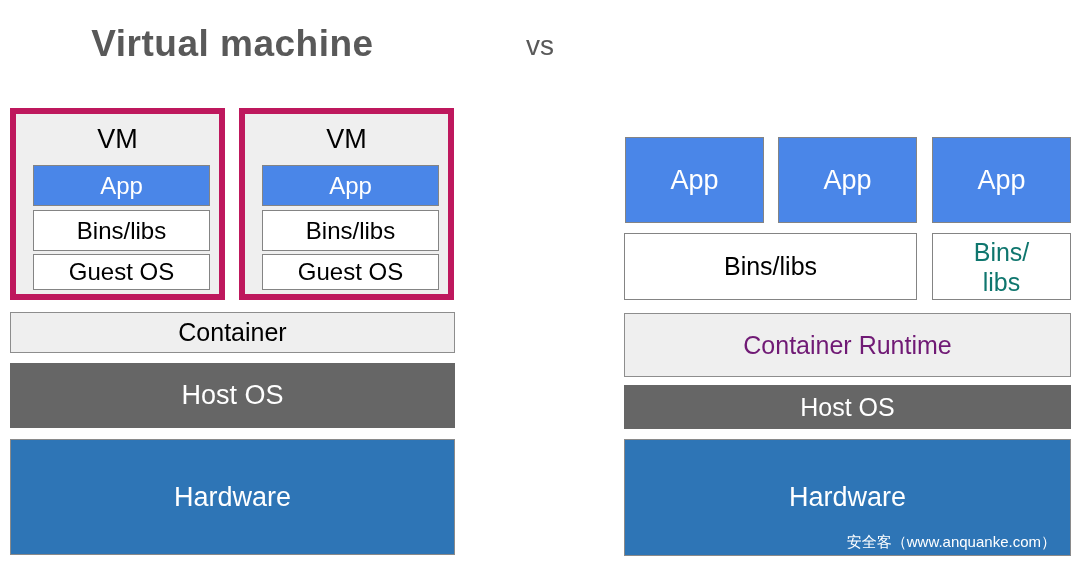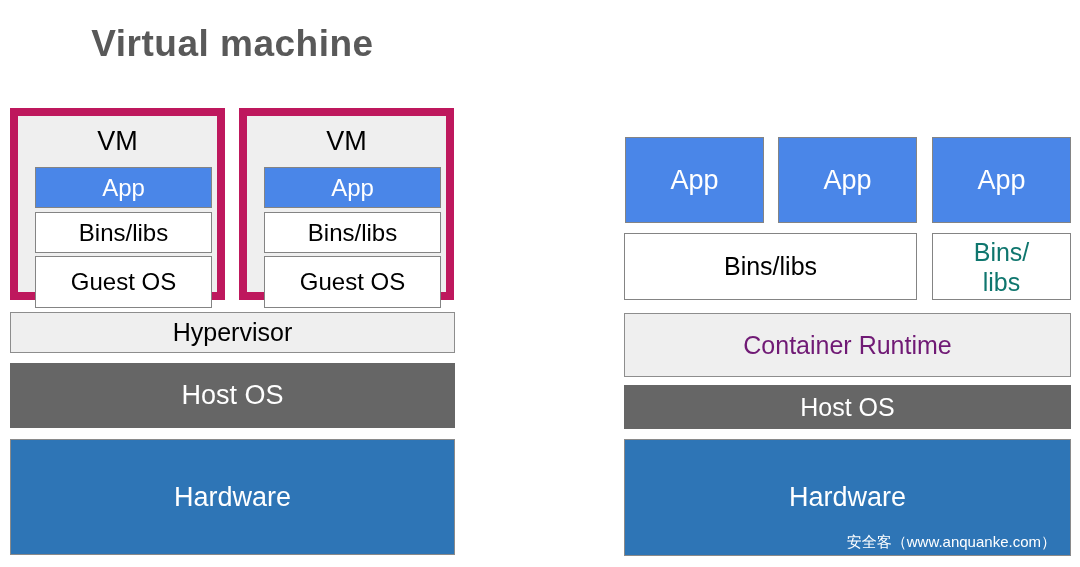--- a/index.html
+++ b/index.html
@@ -30,37 +30,37 @@
   .title-right { left: 624px; width: 447px; }
   .title-vs {
     left: 480px; top: 26px; width: 120px; height: 40px;
     font-size: 28px; color: #595959;
   }
 
   
   .vm-box {
     top: 108px; width: 215px; height: 192px;
     background: #efefef;
-    border: 8px solid #be185d;
+    border: 6px solid #be185d;
   }
   .vm-box-1 { left: 10px; }
   .vm-box-2 { left: 239px; }
   .vm-label {
     left: 0; top: 0; width: 100%; height: 50px;
     font-size: 27px; color: #000000;
   }
   .vm-inner {
     left: 17px; width: 177px; height: 41px;
     border: 1.5px solid #848484;
     font-size: 24px; color: #000000;
     background: #ffffff;
   }
   .vm-inner.app  { top: 51px;  background: #4a86e8; color: #ffffff; }
   .vm-inner.bins { top: 96px; }
-  .vm-inner.guest{ top: 140px; height: 52px; }
+  .vm-inner.guest{ top: 140px; height: 36px; }
 
   
   .hypervisor {
     left: 10px; top: 312px; width: 445px; height: 41px;
     background: #efefef; border: 1.5px solid #8d8d8d;
     font-size: 25px; color: #000000;
   }
   .host-os-left {
     left: 10px; top: 363px; width: 445px; height: 65px;
     background: #666666; color: #ffffff; font-size: 27px;
@@ -111,36 +111,37 @@
     white-space: nowrap;
     text-align: center;
   }
 </style>
 </head>
 <body>
 
 <div class="canvas">
 
   <div class="abs center title title-left">Virtual machine</div>
+  <div class="abs center title-vs">vs</div>
 
   <div class="abs vm-box vm-box-1">
     <div class="abs center vm-label">VM</div>
     <div class="abs center vm-inner app">App</div>
     <div class="abs center vm-inner bins">Bins/libs</div>
     <div class="abs center vm-inner guest">Guest OS</div>
   </div>
 
   <div class="abs vm-box vm-box-2">
     <div class="abs center vm-label">VM</div>
     <div class="abs center vm-inner app">App</div>
     <div class="abs center vm-inner bins">Bins/libs</div>
     <div class="abs center vm-inner guest">Guest OS</div>
   </div>
 
-  <div class="abs center hypervisor">Hypervisor</div>
+  <div class="abs center hypervisor">Container</div>
   <div class="abs center host-os-left">Host OS</div>
   <div class="abs center hardware-left">Hardware</div>
 
   <div class="abs center app-box app-1">App</div>
   <div class="abs center app-box app-2">App</div>
   <div class="abs center app-box app-3">App</div>
 
   <div class="abs center bins-wide">Bins/libs</div>
   <div class="abs center bins-narrow">
     <span>Bins/</span>

